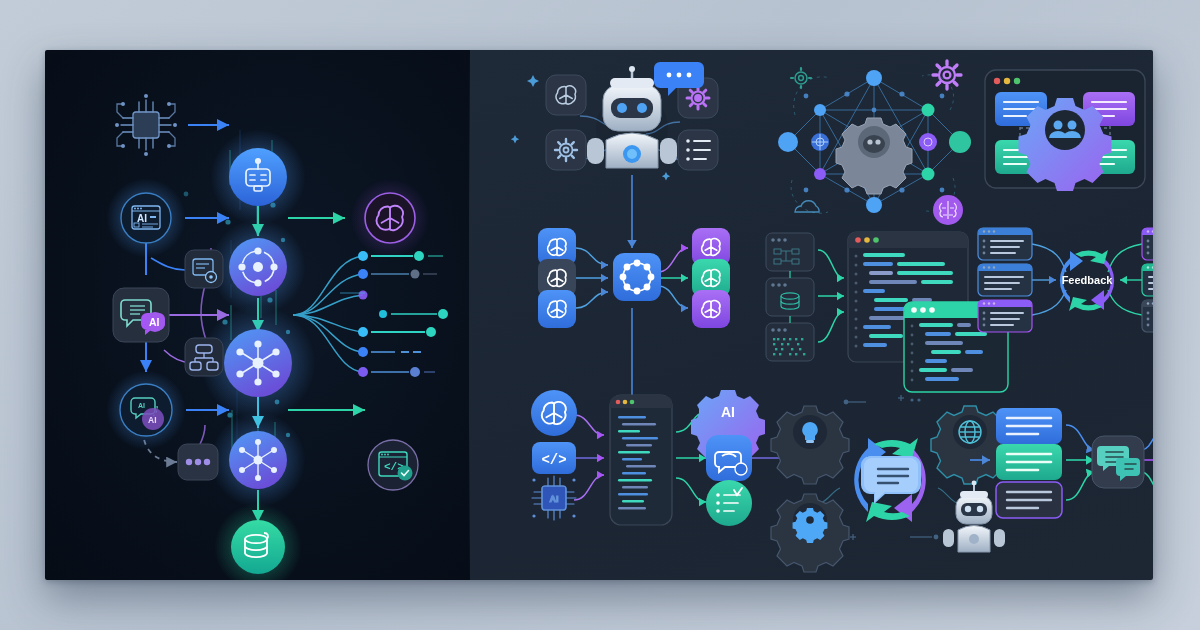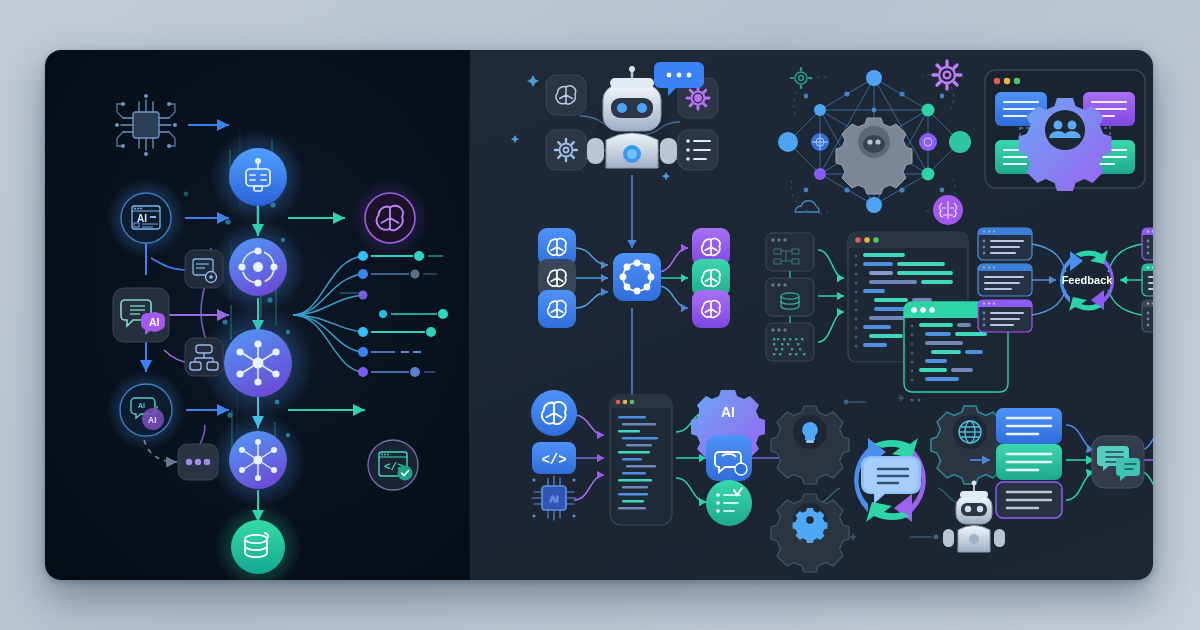--- a/index.html
+++ b/index.html
@@ -6,21 +6,21 @@
   body{
     width:1200px;height:630px;overflow:hidden;
     font-family:"Liberation Sans",sans-serif;
     background:linear-gradient(135deg,#c2ccd8 0%,#b7c2d0 45%,#c6cfdb 100%);
   }
   .stage{position:relative;width:1200px;height:630px;}
 
   
   .card{
     position:absolute;left:45px;top:50px;width:1108px;height:530px;
-    border-radius:16px;overflow:hidden;
+    border-radius:2px;overflow:hidden;
     box-shadow:0 18px 40px rgba(40,55,75,.45), 0 2px 6px rgba(40,55,75,.3);
   }
   .panel-left{
     position:absolute;left:0;top:0;width:425px;height:100%;
     background:radial-gradient(ellipse at 55% 45%, #0d1726 0%, #08101c 60%, #060c16 100%);
   }
   .panel-right{
     position:absolute;left:425px;top:0;width:761px;height:100%;
     background:linear-gradient(160deg,#1f2a38 0%,#1b2533 55%,#1d2734 100%);
   }

